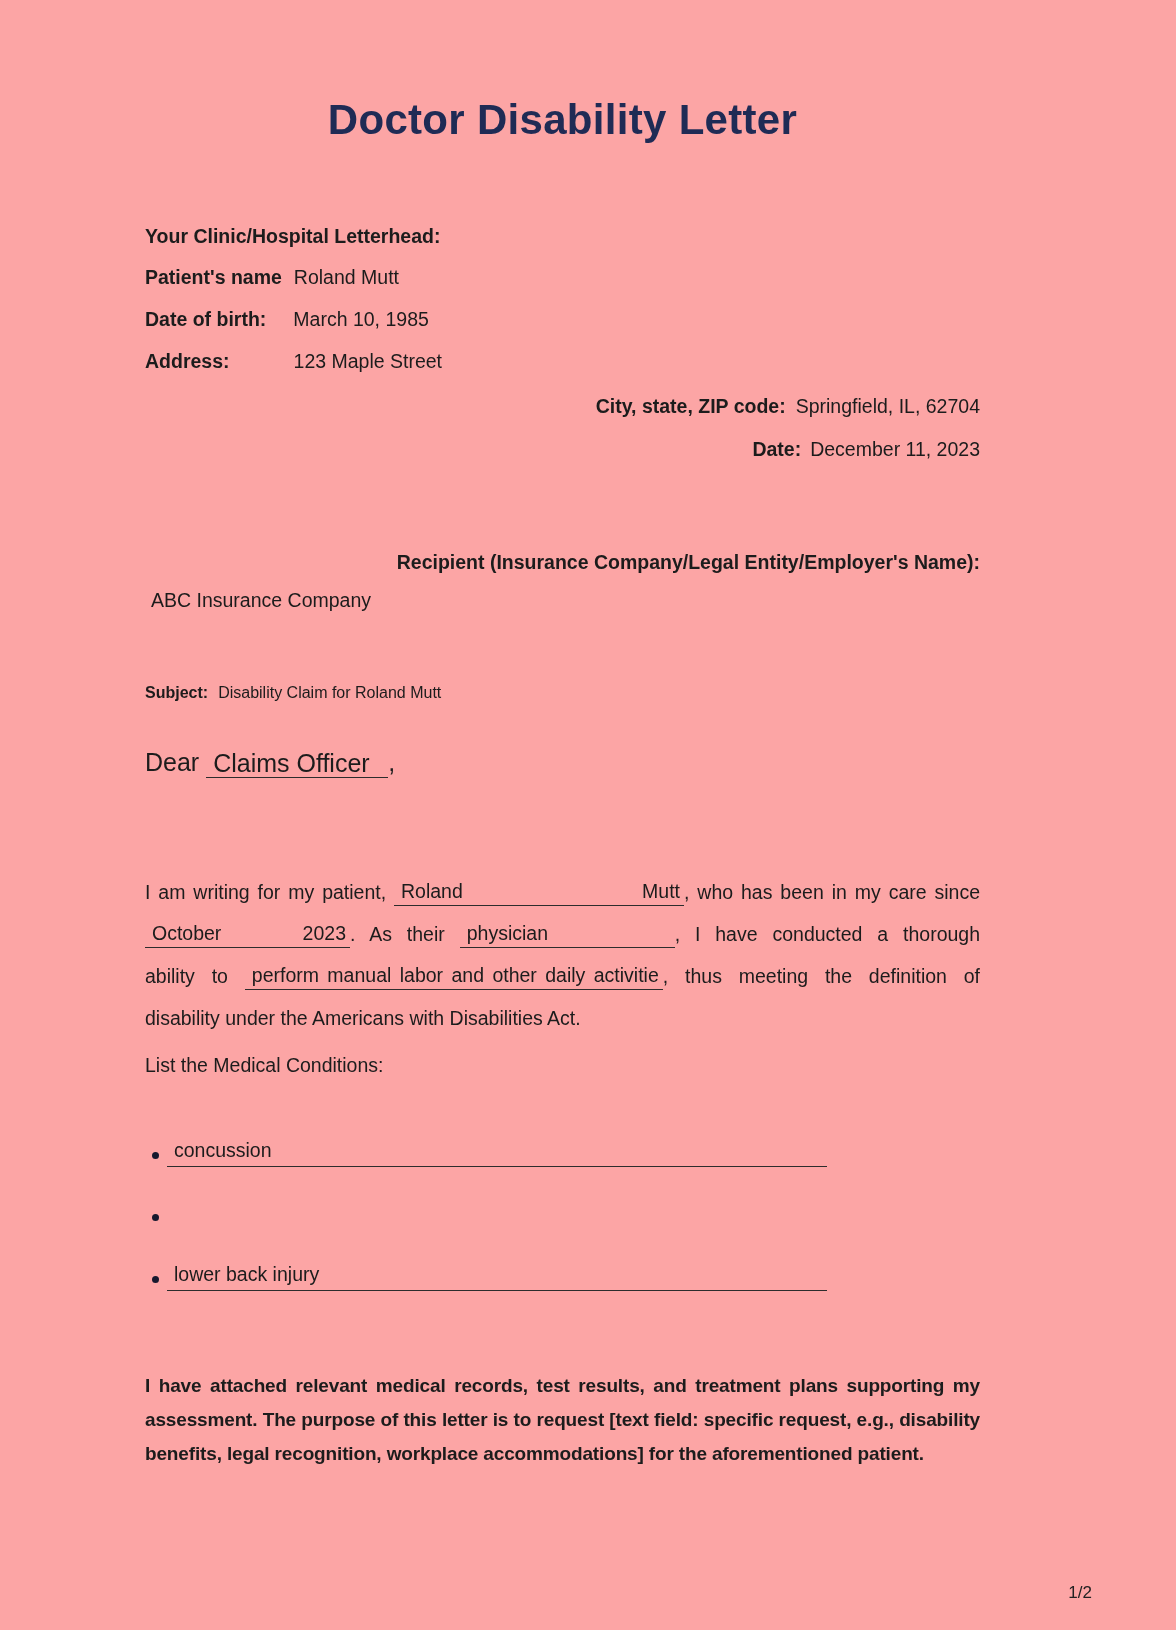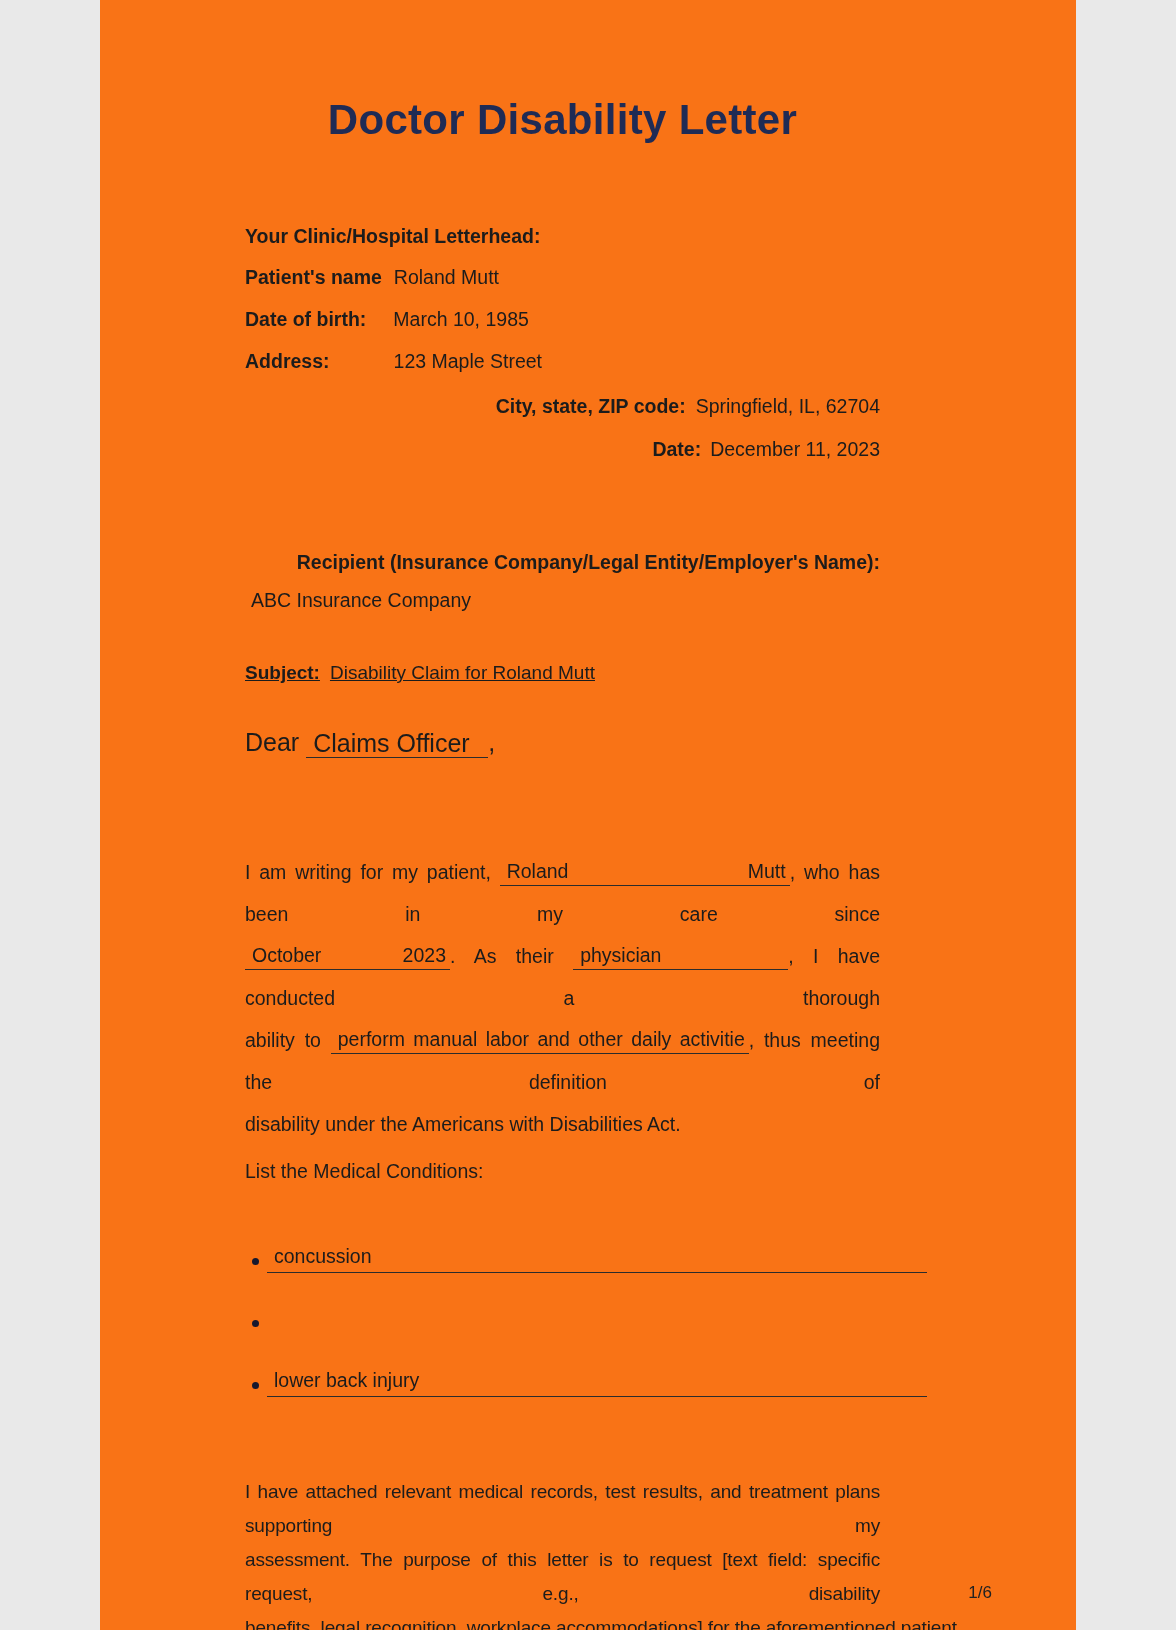--- a/index.html
+++ b/index.html
@@ -1,20 +1,20 @@
 <!DOCTYPE html>
 <html><head>
 <meta charset="utf-8">
 <style>
   * { margin:0; padding:0; box-sizing:border-box; }
   html,body { background:#e9e9e9; }
   .page {
     position:relative;
-    width:976px; height:1630px;
-    background:#f97316;
+    width:1176px; height:1630px;
+    background:#fca5a5;
     font-family:"Liberation Sans", sans-serif;
     color:#1c1c1c;
     margin:0 auto;
     overflow:hidden;
   }
   .content { padding:0 196px 0 145px; }
 
   .doc-title {
     padding-top:96px;
     text-align:center;
@@ -35,21 +35,21 @@
   .r-date    { margin-top:19px;text-align:right; }
   .r-patient .val { margin-left:12px; }
   .r-dob     .val { margin-left:27px; }
   .r-address .val { margin-left:64px; }
   .r-city    .val { margin-left:10px; }
   .r-date    .val { margin-left:9px; }
 
   .recipient-heading { margin-top:89px; font-weight:bold; font-size:19.5px; line-height:24px;text-align:right; }
   .recipient-value { margin-top:14px; font-size:19.5px; line-height:24px; padding-left:6px; }
 
-  .subject-line { margin-top:49px; font-size:19px; line-height:24px;text-decoration:underline; }
+  .subject-line { margin-top:69px; font-size:16px; line-height:24px; }
   .subject-line .lbl { font-weight:bold; }
   .subject-line .val { margin-left:10px; }
 
   .salutation { margin-top:44px; font-size:25px; line-height:27px; }
   .fill {
     display:inline-block;
     border-bottom:1.5px solid #2c2c2c;
     white-space:nowrap;
     overflow:hidden;
     padding:0 4px 3px 7px;
@@ -81,21 +81,21 @@
   .cond-fill {
     display:inline-block;
     width:660px;
     border-bottom:1.5px solid #2c2c2c;
     font-size:19.5px;
     padding:0 0 4px 7px;
     white-space:nowrap; overflow:hidden;
   }
 
   .closing { margin-top:80px; font-size:19px; letter-spacing:-0.15px; }
-  .cline { line-height:34px; white-space:nowrap; }
+  .cline { line-height:34px; white-space:nowrap;font-weight:bold; }
   .cline.jl { white-space:normal; }
 
   .page-indicator {
     position:absolute;
     top:1583px; right:84px;
     font-size:17px; color:#222;
   }
 </style>
 </head>
 <body>
@@ -151,14 +151,14 @@
     </ul>
 
     <div class="closing">
       <div class="cline jl">I have attached relevant medical records, test results, and treatment plans supporting my</div>
       <div class="cline jl">assessment. The purpose of this letter is to request [text field: specific request, e.g., disability</div>
       <div class="cline">benefits, legal recognition, workplace accommodations] for the aforementioned patient.</div>
     </div>
 
   </div>
 
-  <div class="page-indicator">1/6</div>
+  <div class="page-indicator">1/2</div>
 </div>
 
 </body></html>

